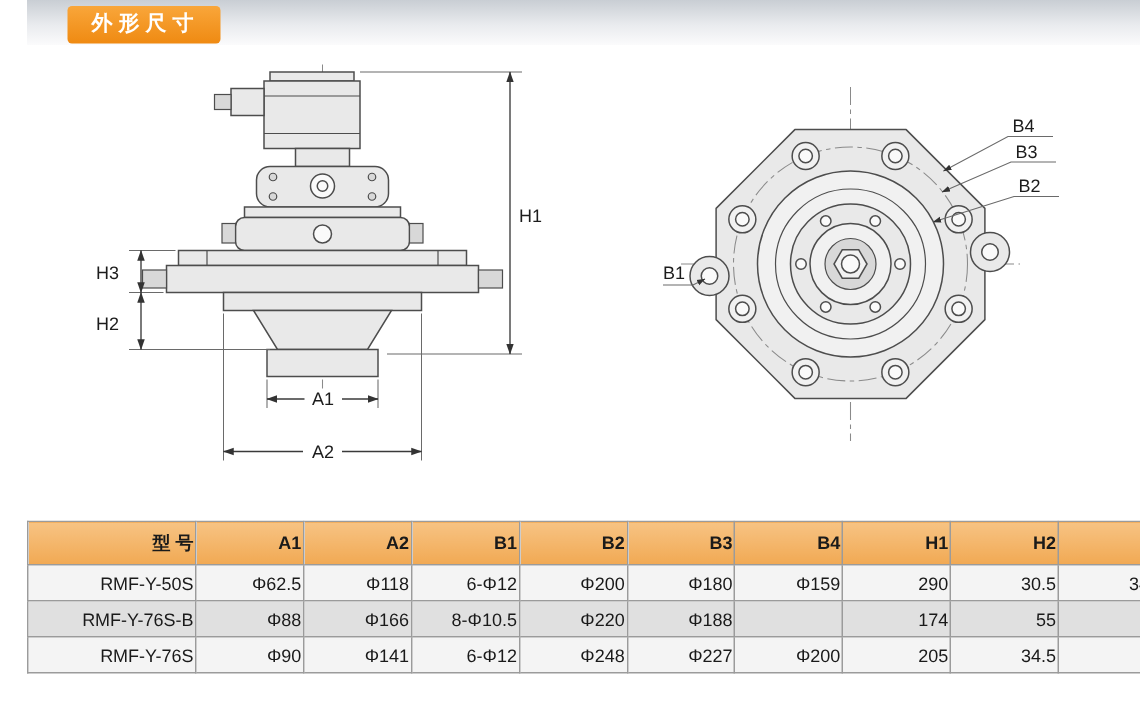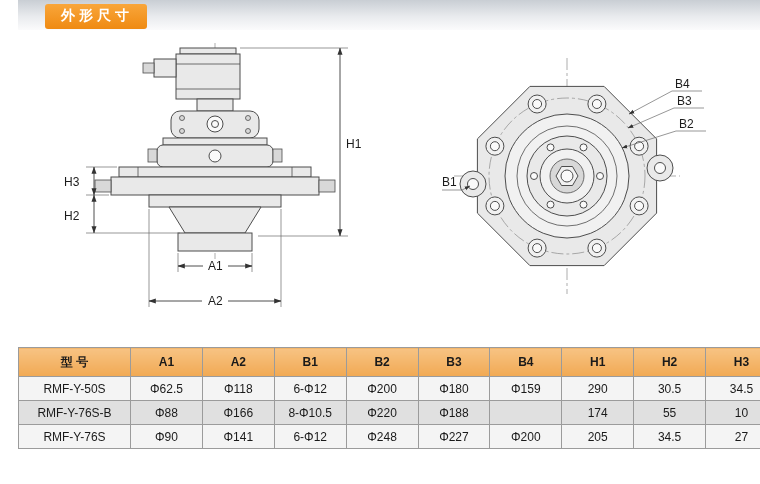--- a/index.html
+++ b/index.html
@@ -19,21 +19,21 @@
   .part2{fill:#d8d8d8;stroke:#4d4d4d;stroke-width:.8;}
   .hole{fill:#fafafa;stroke:#4d4d4d;stroke-width:1;}
   .ln{stroke:#4d4d4d;stroke-width:.8;fill:none;}
   .cl{stroke:#8a8a8a;stroke-width:.7;fill:none;stroke-dasharray:12 3 3 3;}
   .dim{stroke:#3a3a3a;stroke-width:.9;fill:none;}
   .ext{stroke:#6a6a6a;stroke-width:.7;fill:none;}
   .lbl{font-size:12px;fill:#1c1c1c;}
 
   
   table{width:760px;border-collapse:collapse;table-layout:fixed;font-size:12px;}
-  th,td{border:1px solid #9b9b9b;text-align:center;color:#1a1a1a;overflow:hidden;white-space:nowrap;}
+  th,td{border:1px solid #9b9b9b;text-align:right;color:#1a1a1a;overflow:hidden;white-space:nowrap;}
   th{height:26px;font-weight:bold;background:linear-gradient(180deg,#f7c383,#f1a953);}
   td{height:21px;margin-top:17px;}
   tbody tr:nth-child(odd){background:#f4f4f4;}
   tbody tr:nth-child(even){background:#e0e0e0;}
   col.model{width:112px;}
 </style>
 </head>
 <body>
 
 <div class="page">

